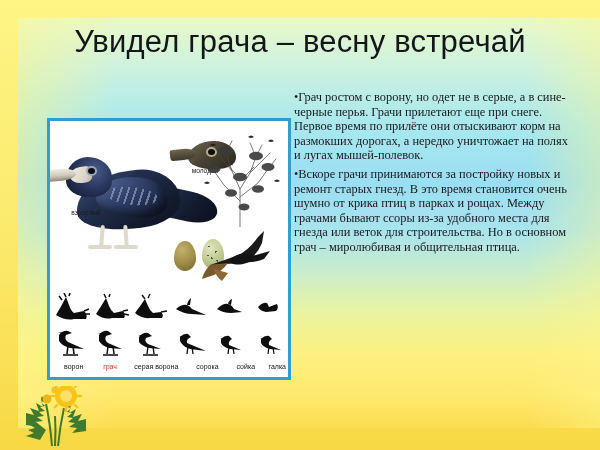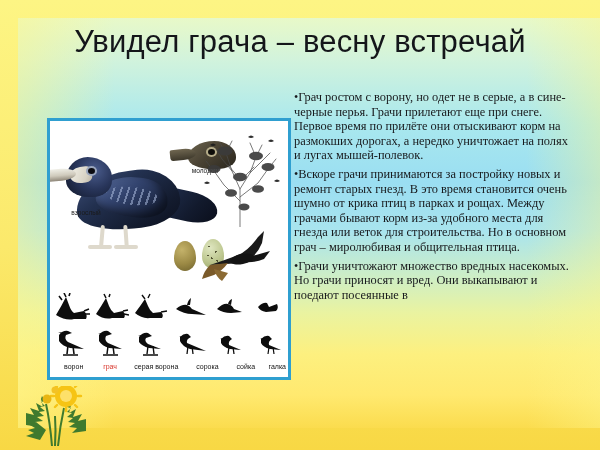--- a/index.html
+++ b/index.html
@@ -361,22 +361,21 @@
         <span class="lb3" style="color: rgb(18, 18, 18);">сорока</span>
         <span class="lb4" style="color: rgb(18, 18, 18);">сойка</span>
         <span class="lb5" style="color: rgb(18, 18, 18);">галка</span>
       </div>
 
     </div>
   </div>
 
   <div class="textcol">
     <p class="para"><span class="bullet">•</span><span>Грач ростом с ворону, но одет не в серые, а в сине-черные перья. Грачи прилетают еще при снеге. Первое время по прилёте они отыскивают корм на размокших дорогах, а нередко уничтожает на полях и лугах мышей-полевок.</span></p>
-    <p class="para"><span class="bullet">•</span><span>Вскоре грачи принимаются за постройку новых и ремонт старых гнезд. В это время становится очень шумно от крика птиц в парках и рощах. Между грачами бывают корм из-за удобного места для гнезда или веток для строительства. Но в основном грач – миролюбивая и общительная птица.</span></p>
-    <p class="para"><span class="bullet">•</span><span>Грачи уничтожают множество вредных насекомых. Но грачи приносят и вред. Они выкапывают и поедают посеянные в</span></p>
+    <p class="para"><span class="bullet">•</span><span>Вскоре грачи принимаются за постройку новых и ремонт старых гнезд. В это время становится очень шумно от крика птиц в парках и рощах. Между грачами бывают ссоры из-за удобного места для гнезда или веток для строительства. Но в основном грач – миролюбивая и общительная птица.</span></p>
   </div>
 
   <svg class="dandelion" viewBox="0 0 96 62">
     <g stroke="#3f7a2e" stroke-width="2" fill="none">
       <path d="M46 60 Q44 36 40 18"></path>
       <path d="M52 60 Q54 40 58 22"></path>
       <path d="M49 60 Q50 44 49 30"></path>
     </g>
     <g fill="#3f7a2e">
       <path d="M36 10 l3 5 l-4 1 l4 4 l-5 1 l5 4 l-6 1 l5 4 l-7 1 l6 4 l-8 1 l5 5 l-14 -2 l0 -12 l8 2 l-4 -7 l9 3 l-3 -8 l7 4 l-2 -8 z"></path>

